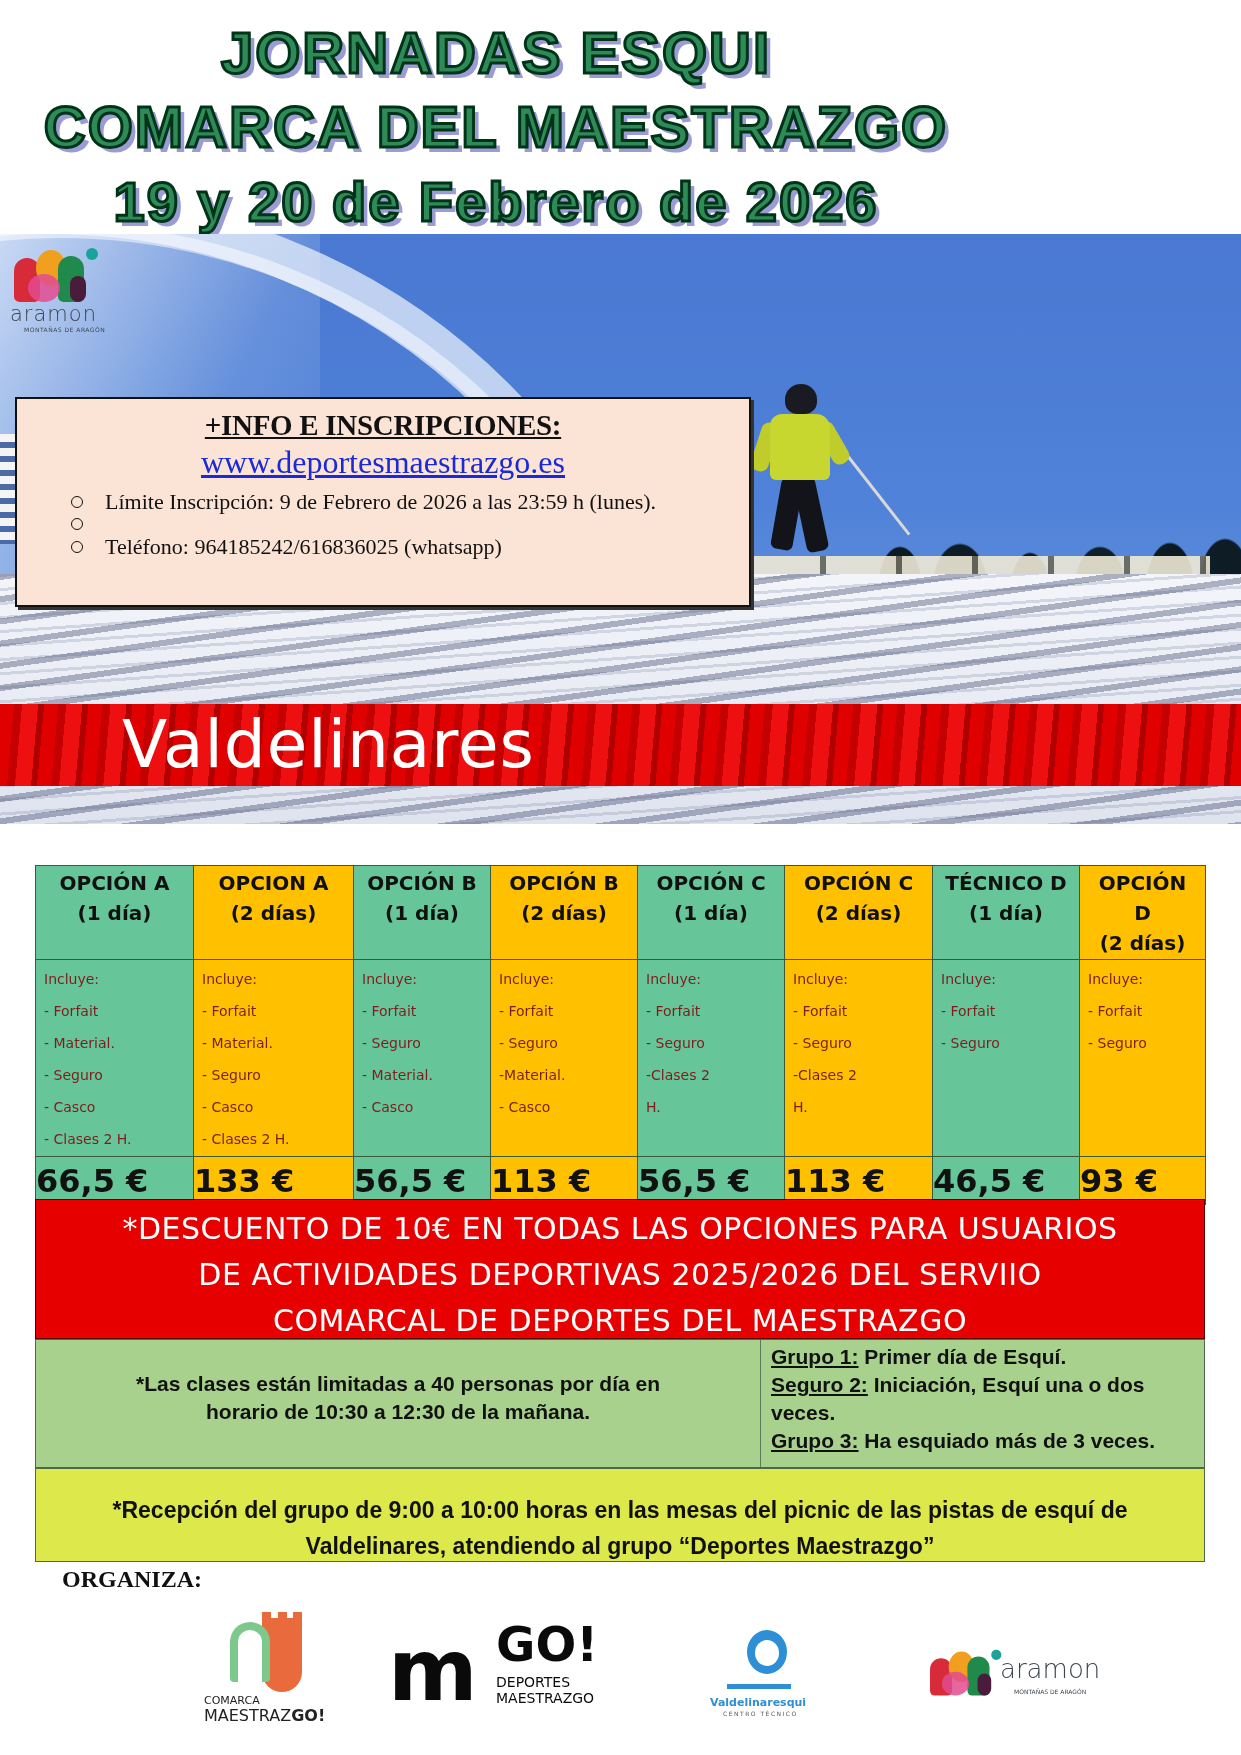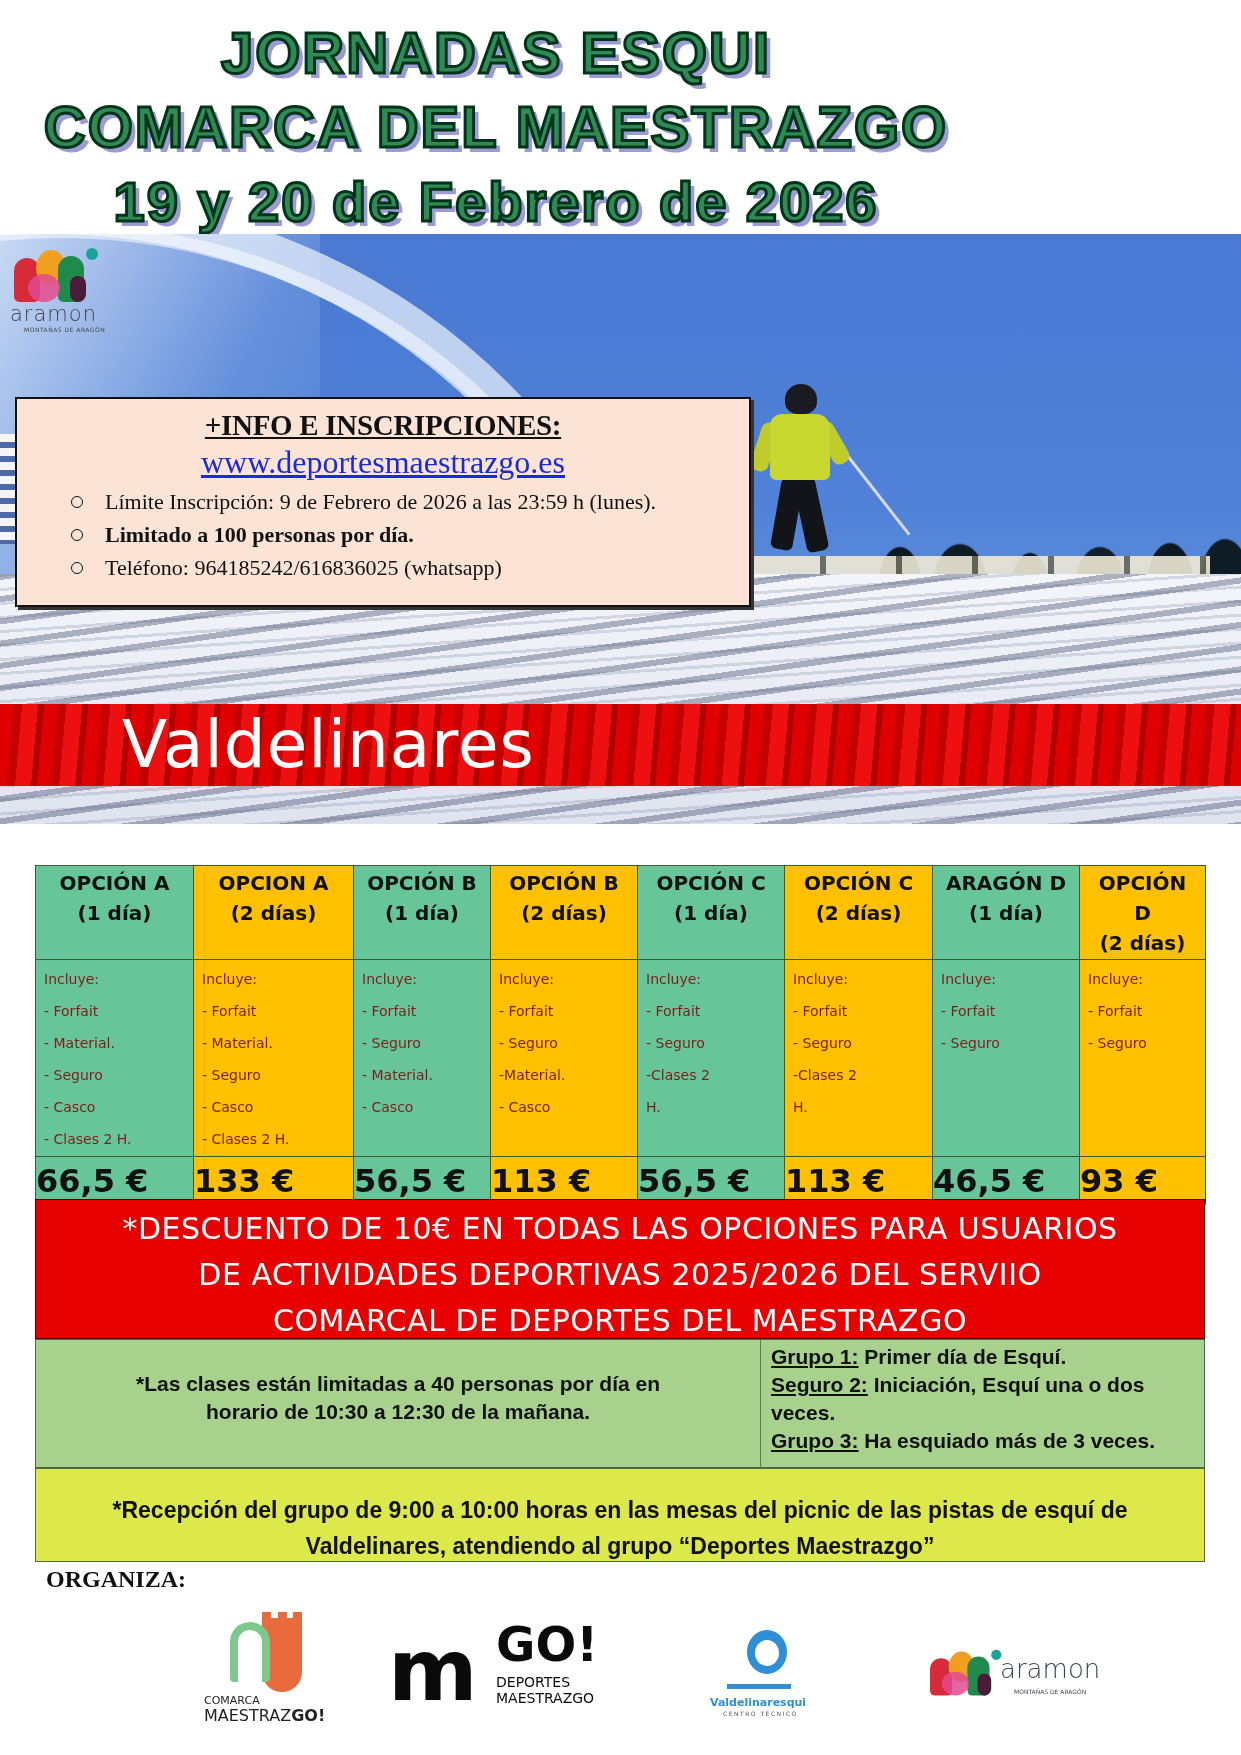--- a/index.html
+++ b/index.html
@@ -101,21 +101,21 @@
   
   .notes { position: absolute; left: 35px; top: 1339px; width: 1170px; height: 129px; background: #a9d18e; border: 1.5px solid #4a6a4a; display: flex; }
   .notes-left { width: 725px; border-right: 1.5px solid #5a7a5a; text-align: center; padding-top: 30px;
     font-family: "Liberation Sans", sans-serif; font-weight: bold; font-size: 21px; line-height: 28px; color: #111; }
   .notes-right { flex: 1; padding: 3px 10px; font-family: "Liberation Sans", sans-serif; font-weight: bold; font-size: 21px; line-height: 28px; color: #111; }
   .notes-right .g-label { text-decoration: underline; text-align: center; }
 
   .reception { position: absolute; left: 35px; top: 1468px; width: 1170px; height: 94px; background: #dde84a; border: 1.5px solid #4a6a4a;
     text-align: center; padding-top: 23px; font-family: "Liberation Sans", sans-serif; font-weight: bold; font-size: 23px; line-height: 36px; color: #111; }
 
-  .organiza { position: absolute; left: 46px; top: 1566px; font-family: "Liberation Serif", serif; font-weight: bold; font-size: 24px; color: #111; }
+  .organiza { position: absolute; left: 62px; top: 1566px; font-family: "Liberation Serif", serif; font-weight: bold; font-size: 24px; color: #111; }
 
   
   .logo { position: absolute; }
   .logo-comarca { left: 200px; top: 1612px; width: 150px; height: 110px; }
   .logo-comarca .wave { position: absolute; left: 30px; top: 10px; width: 40px; height: 60px; border: 8px solid #7cc98b; border-radius: 20px 20px 4px 4px; border-bottom: none; }
   .logo-comarca .tower { position: absolute; left: 62px; top: 6px; width: 40px; height: 74px; background: #e96a3c; border-radius: 2px 2px 20px 20px; }
   .logo-comarca .t1 { position: absolute; left: 62px; top: 0; width: 9px; height: 10px; background: #e96a3c; }
   .logo-comarca .t2 { position: absolute; left: 78px; top: 0; width: 9px; height: 10px; background: #e96a3c; }
   .logo-comarca .t3 { position: absolute; left: 93px; top: 0; width: 9px; height: 10px; background: #e96a3c; }
   .logo-comarca .txt1 { position: absolute; left: 4px; top: 82px; font-size: 11px; color: #222; font-family: "DejaVu Sans", sans-serif; }
@@ -182,21 +182,20 @@
 <div class="info-box">
   <div class="info-title">+INFO E INSCRIPCIONES:</div>
   <div class="info-url">www.deportesmaestrazgo.es</div>
   <ul class="info-list">
     <li>
         <span class="bullet-circle"></span>
         <span>Límite Inscripción: 9 de Febrero de 2026 a las 23:59 h (lunes).</span>
       </li>
     <li class="bold">
         <span class="bullet-circle"></span>
-        <span>Limitado a 100 personas por día.</span>
       </li>
     <li>
         <span class="bullet-circle"></span>
         <span>Teléfono: 964185242/616836025 (whatsapp)</span>
       </li>
   </ul>
 </div>
 
 <div class="valde-band"></div>
 <div class="valde-text">Valdelinares</div>
@@ -232,21 +231,21 @@
         </td>
     <td class="green">
           <div>OPCIÓN C</div>
           <div>(1 día)</div>
         </td>
     <td class="yellow">
           <div>OPCIÓN C</div>
           <div>(2 días)</div>
         </td>
     <td class="green">
-          <div>ARAGÓN D</div>
+          <div>TÉCNICO D</div>
           <div>(1 día)</div>
         </td>
     <td class="yellow">
           <div>OPCIÓN</div>
           <div>D</div>
           <div>(2 días)</div>
         </td>
   </tr>
   <tr class="body">
     <td class="green">

